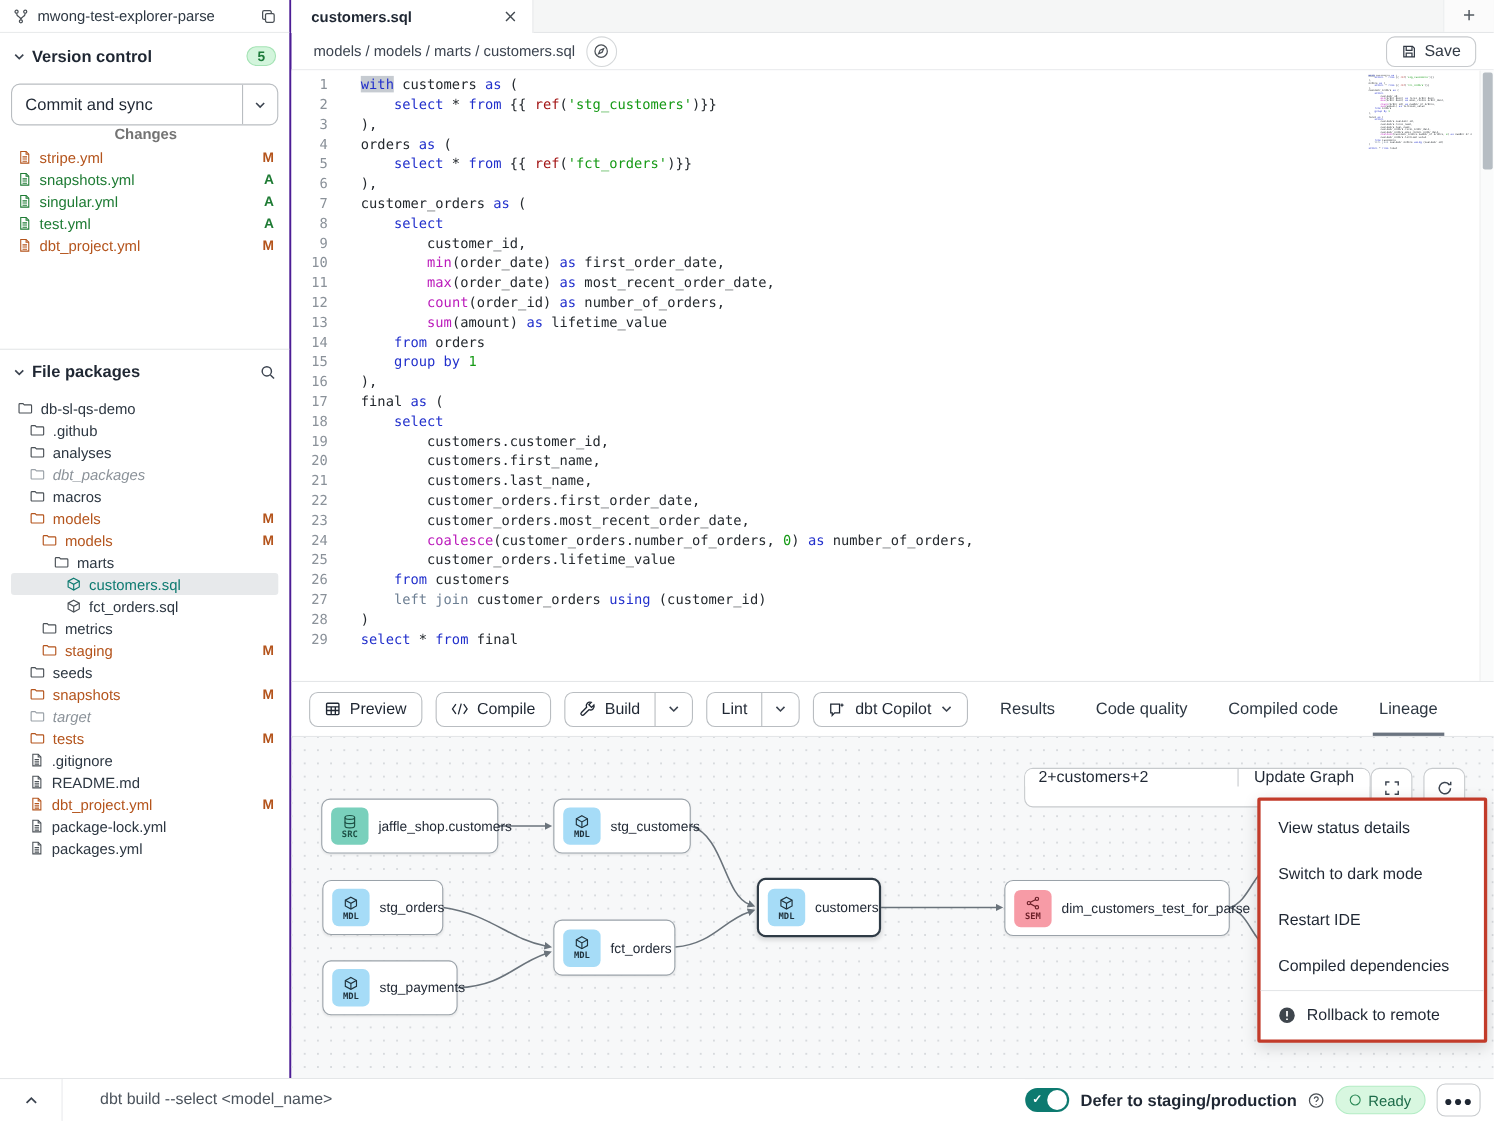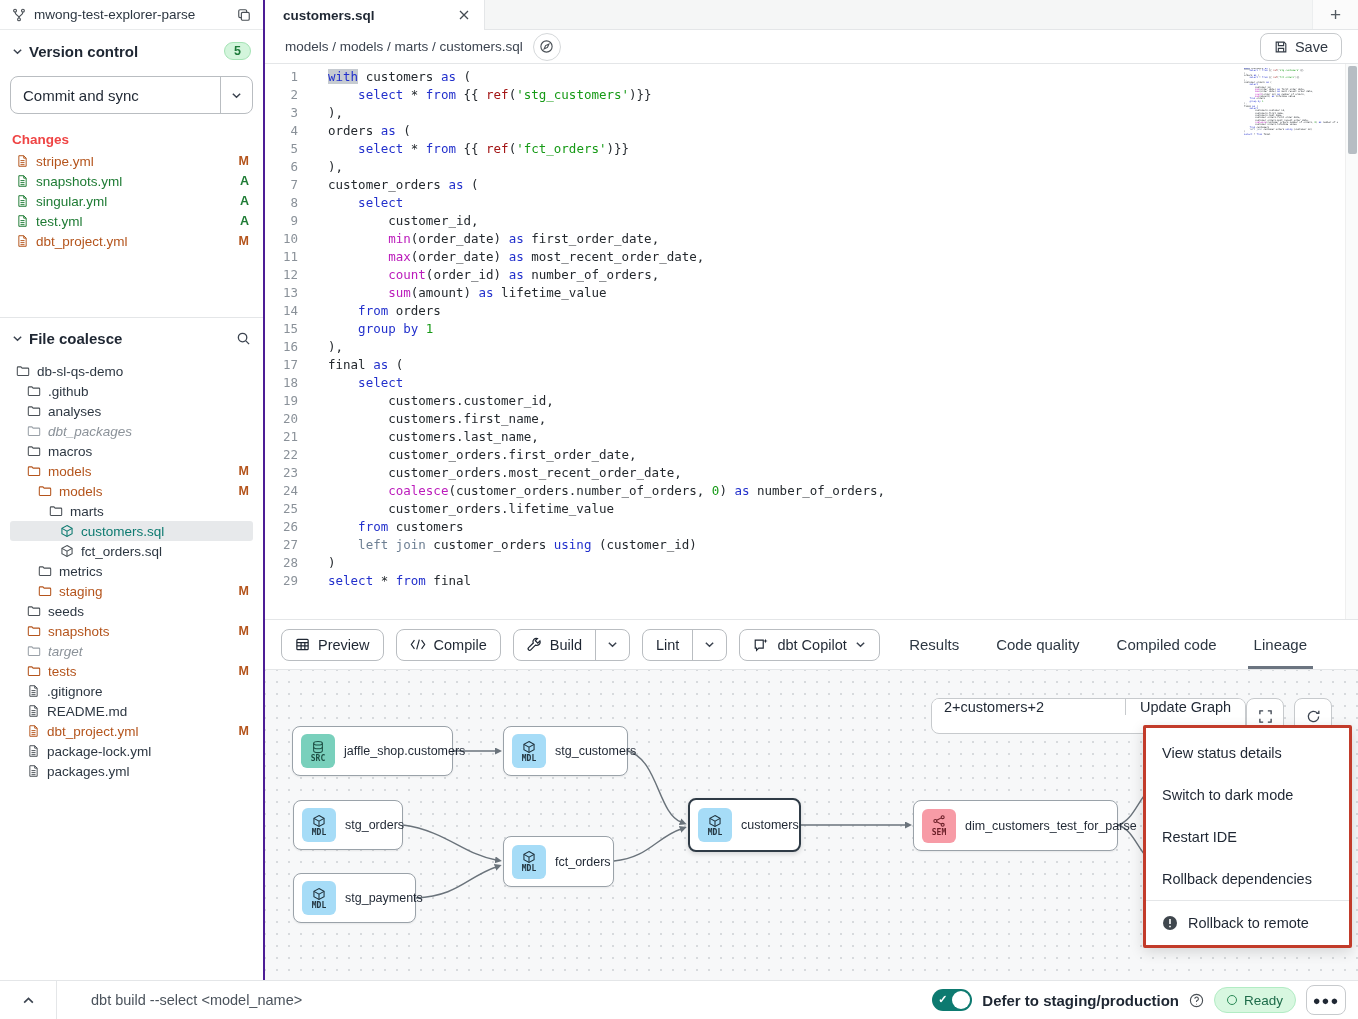--- a/index.html
+++ b/index.html
@@ -16,21 +16,21 @@
   .sidebar-header .proj-name { font-size:13.5px; color:#2d3742; flex:1; white-space:nowrap; }
   .vc-section { height:288px; border-bottom:1px solid #e4e6e8; padding:12px 10px 0 10px; }
   .sec-title-row { display:flex; align-items:center; gap:6px; padding:0 2px; }
   .sec-title { font-size:15px; font-weight:700; color:#1f2733; flex:1; }
   .vc-badge { background:#d3f5dc; border:1px solid #a5e3b5; color:#1d7a3a; font-size:12.5px; font-weight:600;
     border-radius:11px; padding:1px 9px; }
   .commit-btn { margin-top:16px; height:38px; width:100%; display:flex; align-items:stretch;
     border:1px solid #b9bdc1; border-radius:8px; background:#fff; overflow:hidden; cursor:pointer; }
   .commit-main { flex:1; display:flex; align-items:center; padding-left:12px; font-size:15px; color:#1f2733; }
   .commit-caret { width:32px; border-left:1px solid #b9bdc1; display:flex; align-items:center; justify-content:center; }
-  .changes-label { margin-top:18px; font-size:13.5px; font-weight:700; color:#ef4444; padding-left:2px; }
+  .changes-label { font-size:13.5px; font-weight:700; color:#737373; padding-left:2px;text-align:center; }
   .change-row { height:20px; display:flex; align-items:center; gap:7px; padding:0 4px 0 6px; font-size:13.5px; cursor:pointer; }
   .change-row .nm { flex:1; white-space:nowrap; }
   .change-row .st { font-size:12.5px; font-weight:700; }
   .st-M, .st-M .nm, .st-M .st { color:var(--orange,#b4541c); }
   .st-A, .st-A .nm, .st-A .st { color:var(--green,#1e7b34); }
 
   .fe-section { flex:1; padding:12px 10px 0 10px; overflow:hidden; }
   .tree { margin-top:14px; }
   .tree-row { height:20px; display:flex; align-items:center; gap:7px; font-size:13.5px; color:#2d3742;
     cursor:pointer; border-radius:3px; padding-right:4px; }
@@ -242,21 +242,21 @@
         </div>
     </section>
 
     <section class="fe-section">
       <div class="sec-title-row">
         <span class="ic">
           <svg width="11" height="11" viewBox="0 0 12 12" fill="none" stroke="#3c4450" stroke-width="1.6">
               <path d="M2 4l4 4 4-4"></path>
             </svg>
         </span>
-        <span class="sec-title">File coalesce</span>
+        <span class="sec-title">File packages</span>
         <span class="ic">
           <svg width="15" height="15" viewBox="0 0 16 16" fill="none" stroke="#3c4450" stroke-width="1.4">
             <circle cx="7" cy="7" r="4.5"></circle>
               <path d="M10.5 10.5 14 14"></path>
           </svg>
         </span>
       </div>
       <div class="tree" id="file-tree">
           <div class="tree-row" style="padding-left: 6px;">
             <span class="ic t-ic">
@@ -658,21 +658,21 @@
           <path d="M13.5 8a5.5 5.5 0 1 1-1.6-3.9"></path>
             <path d="M13.7 1.8v2.7H11"></path>
         </svg>
       </div>
 
       <div class="ctx-menu">
         <div id="ctx-items">
             <div class="ctx-item">View status details</div>
             <div class="ctx-item">Switch to dark mode</div>
             <div class="ctx-item">Restart IDE</div>
-            <div class="ctx-item">Rollback dependencies</div>
+            <div class="ctx-item">Compiled dependencies</div>
           </div>
         <div class="ctx-divider"></div>
         <div class="ctx-footer">
           <span class="ic">
             <svg width="16" height="16" viewBox="0 0 16 16">
                 <circle cx="8" cy="8" r="7" fill="#3f464d"></circle>
                 <path d="M8 4v5M8 10.8v1.4" stroke="#fff" stroke-width="1.6"></path>
               </svg>
           </span>
           <span>Rollback to remote</span>

